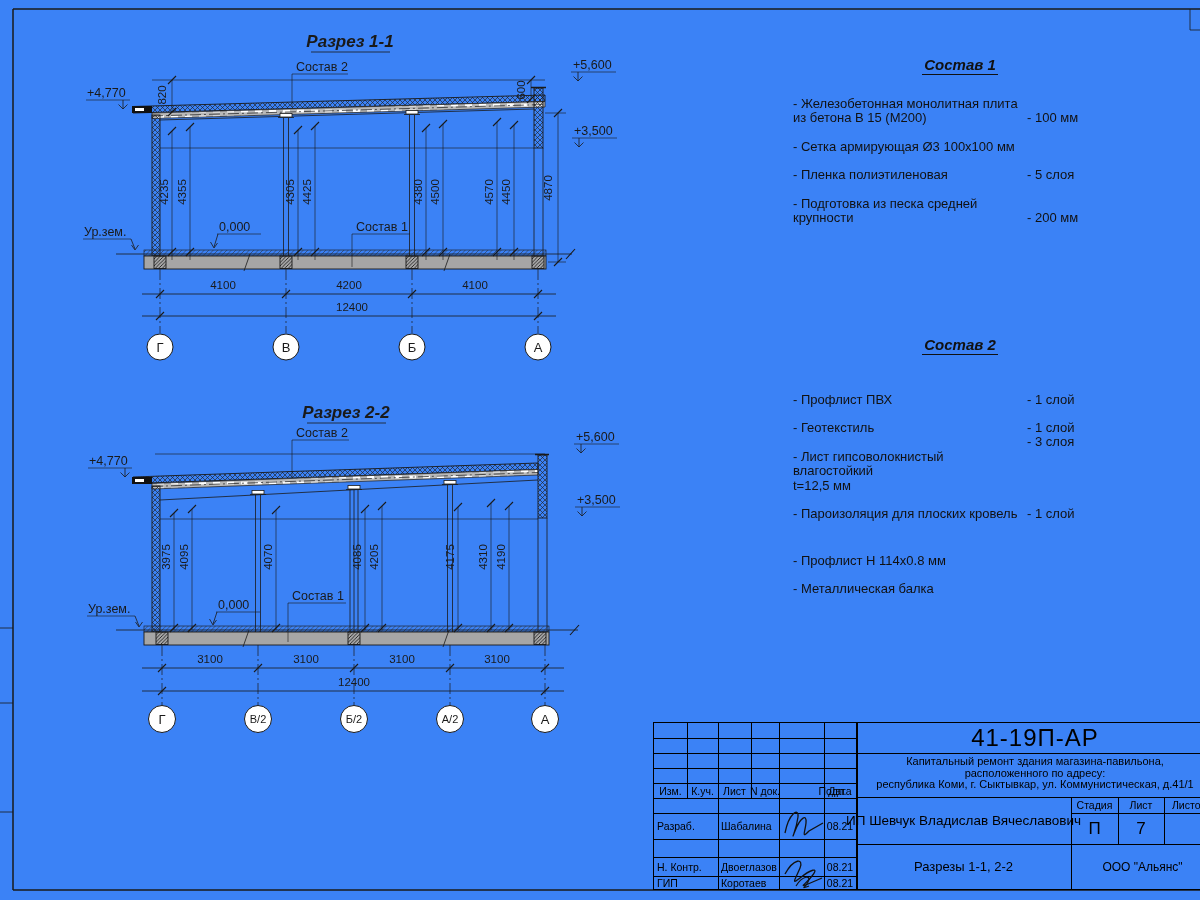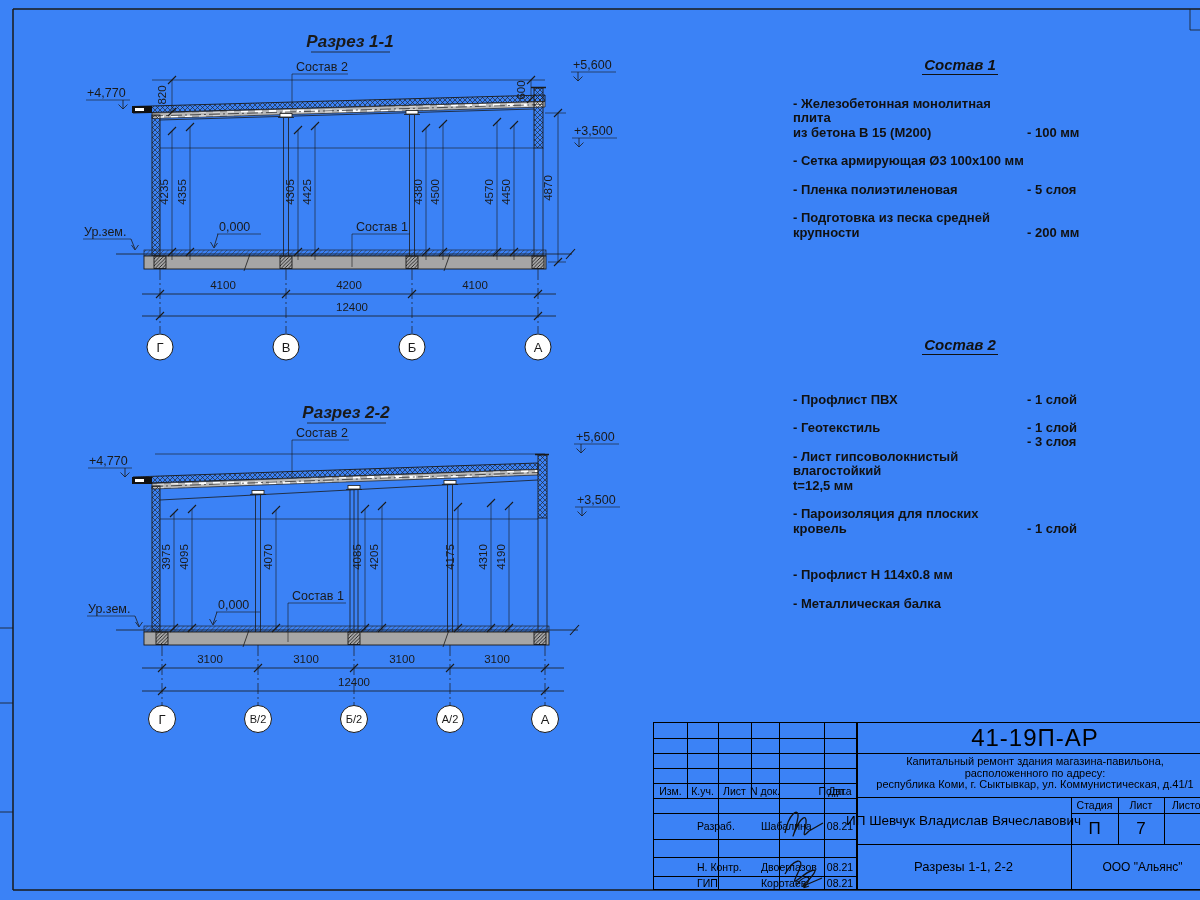--- a/index.html
+++ b/index.html
@@ -23,32 +23,32 @@
   .h45{fill:url(#hatch45);stroke:#1a1a1a;stroke-width:0.6;}
   .pad{fill:url(#hatchpad);stroke:#1a1a1a;stroke-width:0.9;}
   .slab{fill:#a6a6a6;stroke:#1a1a1a;stroke-width:0.9;}
   .deck{fill:url(#deckpat);stroke:#1a1a1a;stroke-width:0.7;}
   .wcap{fill:#fff;stroke:#1a1a1a;stroke-width:0.8;}
 
   
   .comp{position:absolute;width:334px;font-size:13px;line-height:14.5px;color:#111;}
   .comp-title{font-size:15px;font-style:italic;font-weight:bold;text-align:center;margin-bottom:24px;}
   .comp-title span{border-bottom:1.2px solid #111;padding:0 2px 1px;}
-  .comp-item{position:relative;margin-bottom:14px;padding-right:100px;white-space:pre-line;font-weight:bold;}
+  .comp-item{position:relative;margin-bottom:14px;padding-right:100px;white-space:pre-line;}
   .ci-val{position:absolute;left:234px;bottom:0;white-space:nowrap;}
 
   
   .tb{position:absolute;left:653px;top:722px;width:560px;height:168px;
       border:1.7px solid #000;box-sizing:border-box;font-size:10.5px;color:#000;}
   .tb .vl,.tb .hl{position:absolute;background:#000;}
   .tb .vl{width:1.2px;}
   .tb .hl{height:1.2px;}
   .tb .cell{position:absolute;display:flex;align-items:center;justify-content:center;
             text-align:center;overflow:visible;white-space:nowrap;}
-  .tb .lft{justify-content:flex-start;margin-left:40px;}
+  .tb .lft{justify-content:flex-start;}
   .tb-code{font-size:24px;letter-spacing:1px;}
   .tb-proj{font-size:11px;line-height:11.5px;white-space:normal;}
   .tb-client{font-size:13.5px;line-height:16px;white-space:pre-line;}
   .tb-big{font-size:17px;}
 </style>
 </head>
 <body>
 
 <div class="page">
 

